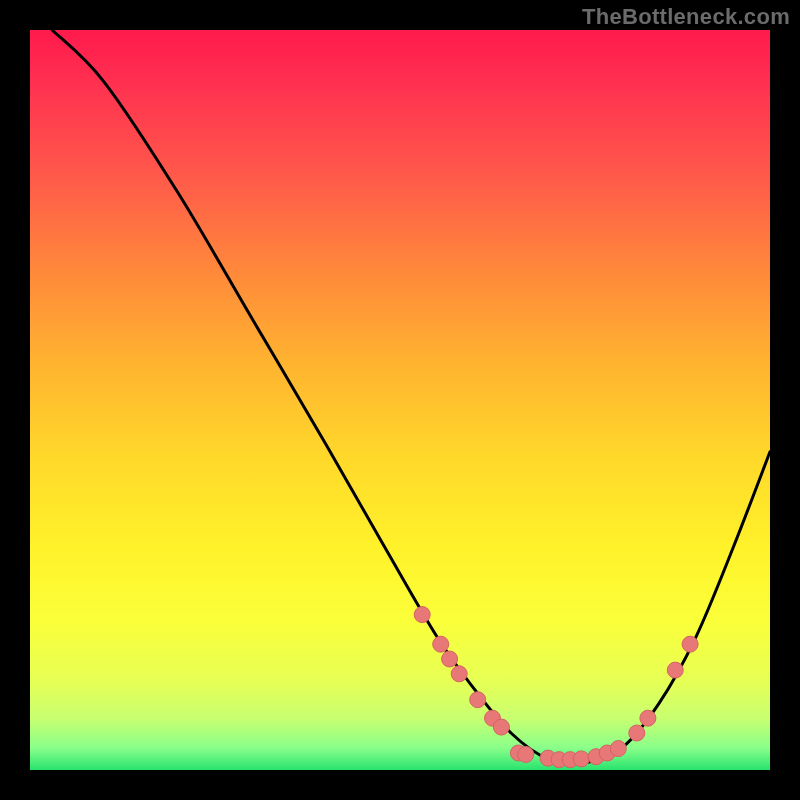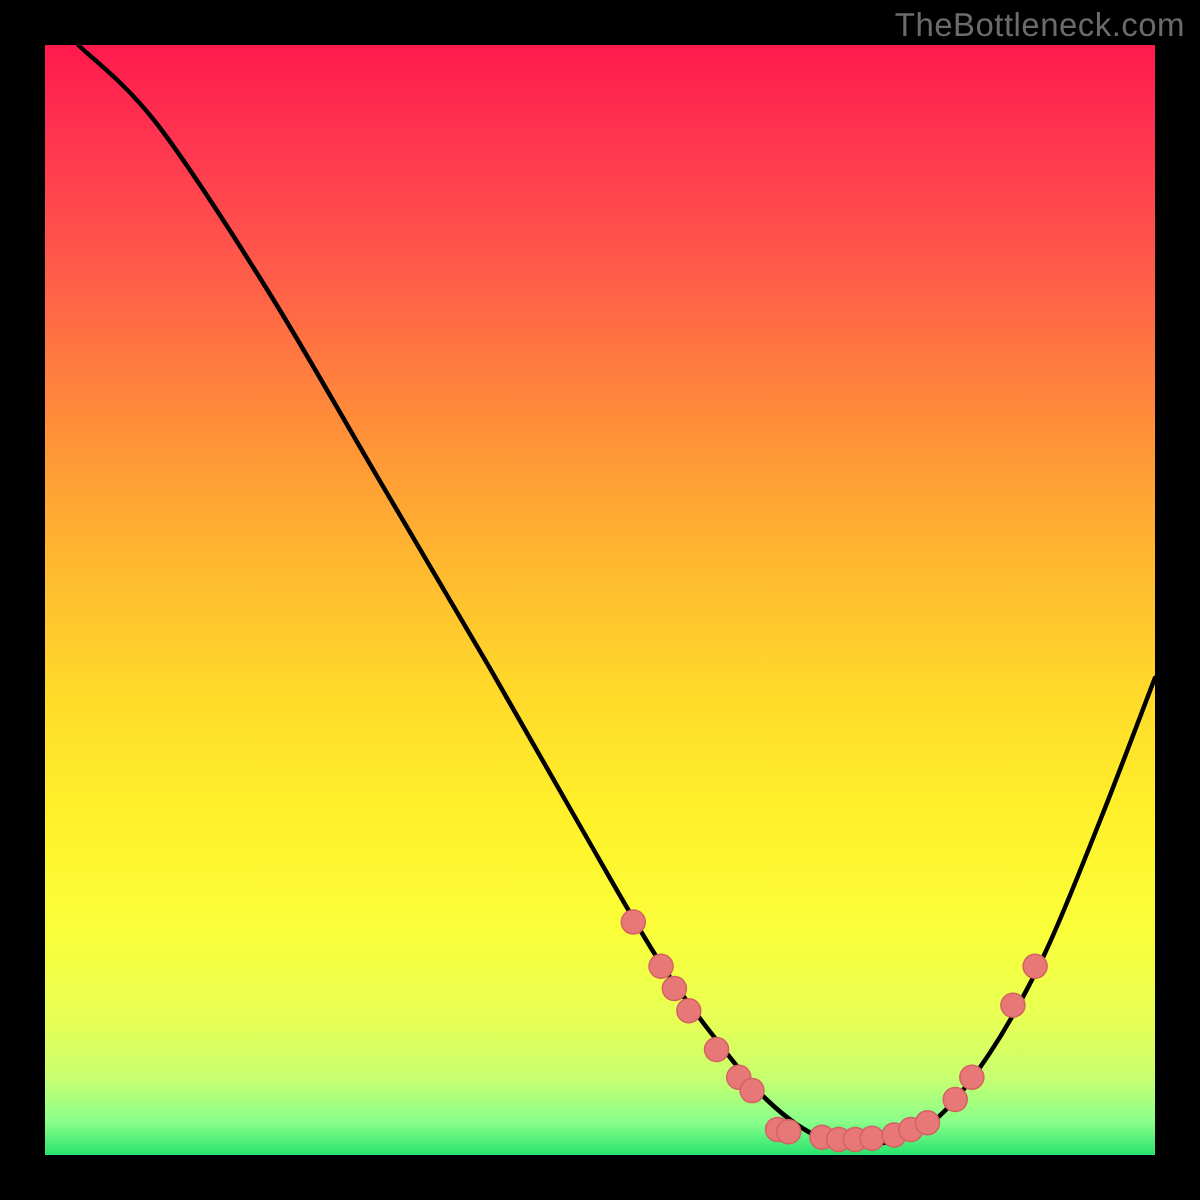--- a/index.html
+++ b/index.html
@@ -31,21 +31,21 @@
       #8aff8a 97%,
       #27e36e 100%
     );
   }
   .watermark {
     position: absolute;
     top: 4px;
     right: 10px;
     color: #6b6b6b;
     font-size: 22px;
-    font-weight: 400;
+    font-weight: 700;
     letter-spacing: 0.3px;
     z-index: 5;
   }
   svg.plot {
     position: absolute;
     left: 0;
     top: 0;
     width: 740px;
     height: 740px;
     overflow: visible;

